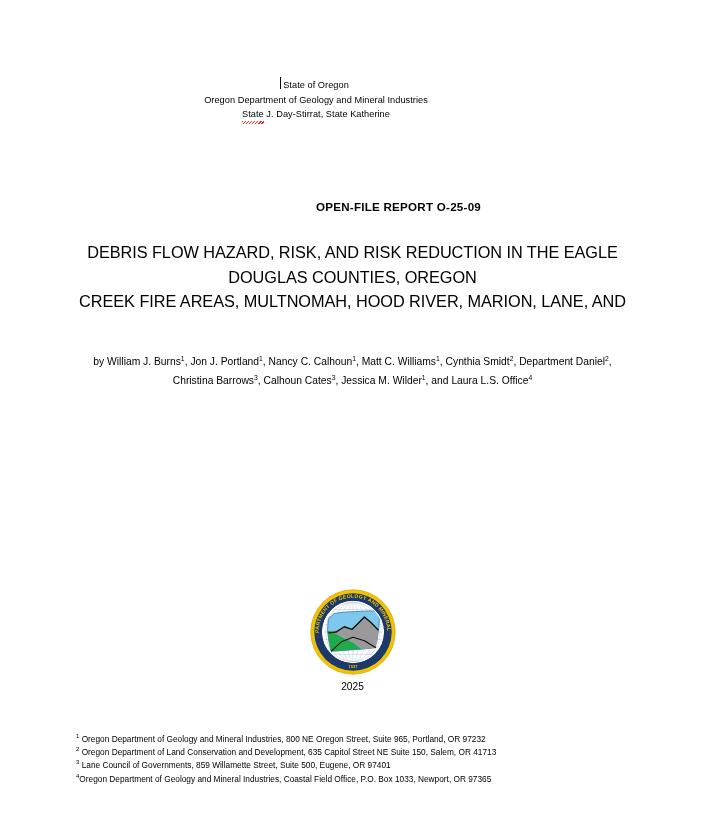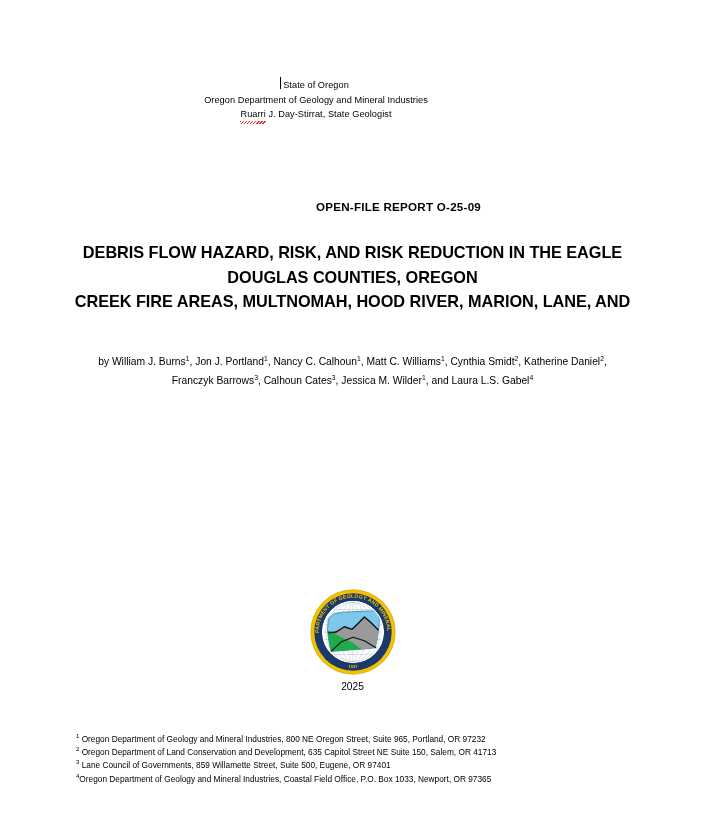--- a/index.html
+++ b/index.html
@@ -83,21 +83,21 @@
   }
 
   
   .doc-title {
     position: absolute;
     top: 240px;
     left: 62px;
     width: 581px;
     text-align: center;
     font-size: 16.3px;
-    font-weight: bold;
+    font-weight: normal;
     line-height: 24.5px;
     letter-spacing: -0.05px;
   }
 
   
   .authors {
     position: absolute;
     top: 352px;
     left: 52px;
     width: 601px;
@@ -153,34 +153,34 @@
   }
 </style>
 </head>
 <body>
 
 <div class="page">
 
   <div class="agency-header">
     <div class="line"><span class="caret-wrap"><span>State of Oregon</span></span></div>
     <div class="line">Oregon Department of Geology and Mineral Industries</div>
-    <div class="line"><span class="misspelled">Ruarri</span><span> J. Day-Stirrat, State Geologist</span></div>
+    <div class="line"><span class="misspelled">State</span><span> J. Day-Stirrat, State Katherine</span></div>
   </div>
 
   <div class="report-number">OPEN-FILE REPORT O-25-09</div>
 
   <div class="doc-title">
     <div>DEBRIS FLOW HAZARD, RISK, AND RISK REDUCTION IN THE EAGLE</div>
     <div>DOUGLAS COUNTIES, OREGON</div>
     <div>CREEK FIRE AREAS, MULTNOMAH, HOOD RIVER, MARION, LANE, AND</div>
   </div>
 
   <div class="authors">
-    <div><span>by </span><span>William J. Burns</span><sup>1</sup>, <span>Jon J. Portland</span><sup>1</sup>, <span>Nancy C. Calhoun</span><sup>1</sup>, <span>Matt C. Williams</span><sup>1</sup>, <span>Cynthia Smidt</span><sup>2</sup>, <span>Katherine Daniel</span><sup>2</sup>,</div>
-    <div><span>Franczyk Barrows</span><sup>3</sup>, <span>Calhoun Cates</span><sup>3</sup>, <span>Jessica M. Wilder</span><sup>1</sup>, <span>and </span><span>Laura L.S. Gabel</span><sup>4</sup></div>
+    <div><span>by </span><span>William J. Burns</span><sup>1</sup>, <span>Jon J. Portland</span><sup>1</sup>, <span>Nancy C. Calhoun</span><sup>1</sup>, <span>Matt C. Williams</span><sup>1</sup>, <span>Cynthia Smidt</span><sup>2</sup>, <span>Department Daniel</span><sup>2</sup>,</div>
+    <div><span>Christina Barrows</span><sup>3</sup>, <span>Calhoun Cates</span><sup>3</sup>, <span>Jessica M. Wilder</span><sup>1</sup>, <span>and </span><span>Laura L.S. Office</span><sup>4</sup></div>
   </div>
 
   <div class="seal-wrap">
     <svg class="seal" viewBox="0 0 200 200">
       <defs>
         <path id="ringTextTop" d="M 100,100 m -78,0 a 78,78 0 1,1 156,0" fill="none"></path>
         <clipPath id="globeClip">
             <circle cx="100" cy="100" r="68"></circle>
           </clipPath>
       </defs>

